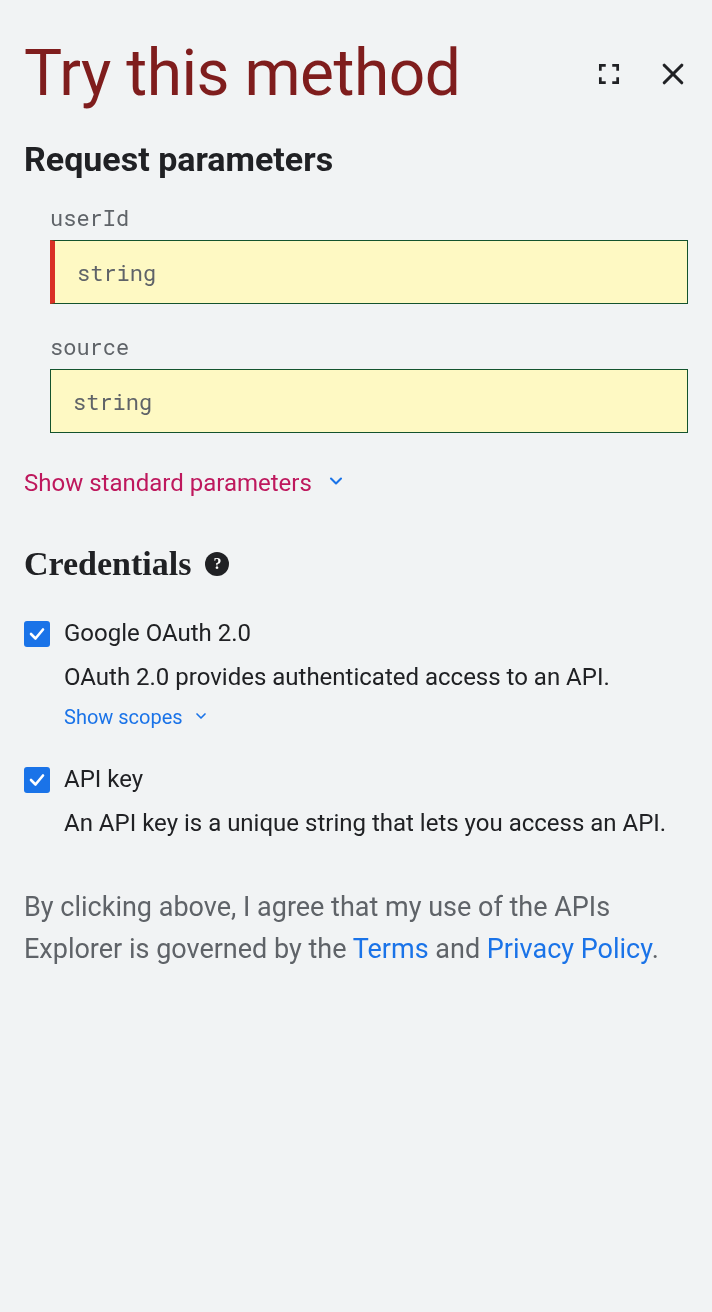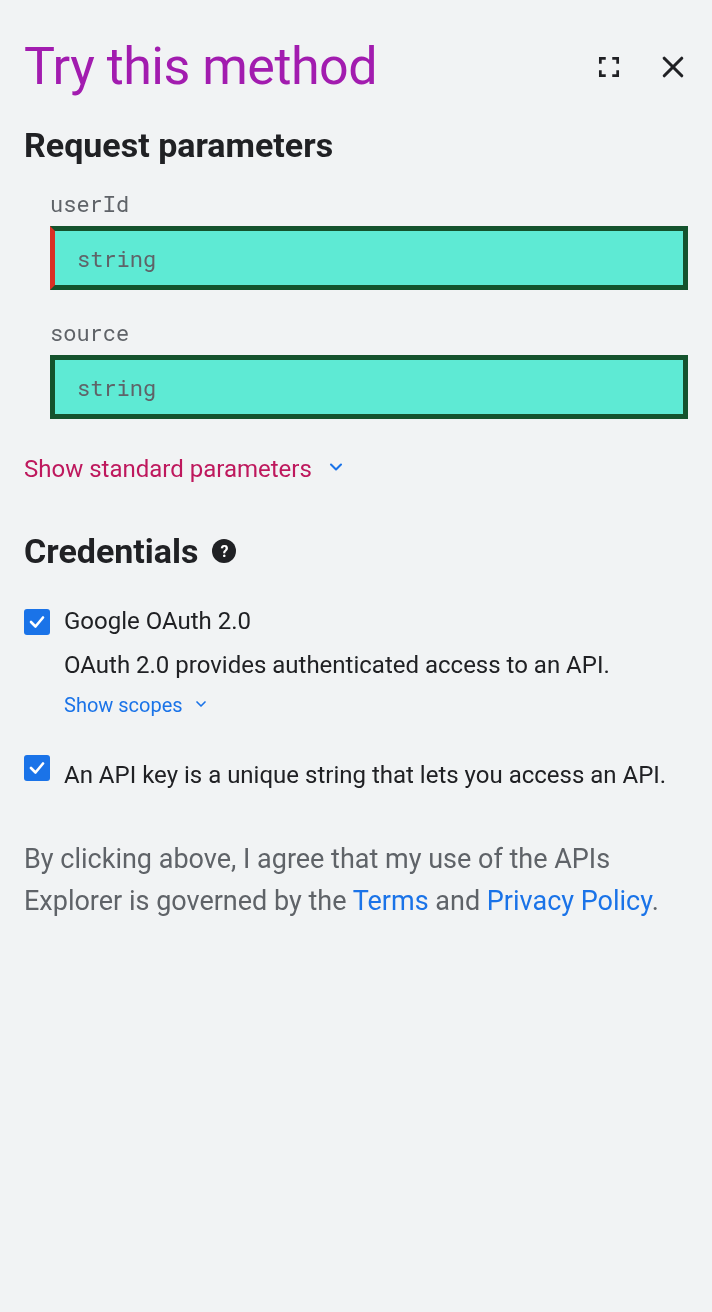--- a/index.html
+++ b/index.html
@@ -16,23 +16,23 @@
     padding: 24px 24px 24px 24px;
   }
   .header-row {
     display: flex;
     align-items: center;
     justify-content: space-between;
     margin-top: 12px;
     margin-bottom: 28px;
   }
   .title {
-    font-size: 52px;
+    font-size: 64px;
     font-weight: 400;
-    color: #a21caf;
+    color: #7f1d1d;
     letter-spacing: -0.5px;
   }
   .header-icons {
     display: flex;
     align-items: center;
     gap: 36px;
   }
   .icon-btn {
     cursor: pointer;
     display: inline-flex;
@@ -54,20 +54,21 @@
     font-size: 34px;
     font-weight: 700;
     color: #202124;
     margin-bottom: 24px;
   }
   .cred-row {
     display: flex;
     align-items: center;
     gap: 14px;
     margin-bottom: 36px;
+    font-family: Liberation Serif, serif;
   }
   .help-icon {
     width: 24px;
     height: 24px;
     border-radius: 50%;
     background: #202124;
     color: #fff;
     display: inline-flex;
     align-items: center;
     justify-content: center;
@@ -80,22 +81,22 @@
     color: #5f6368;
     margin-bottom: 8px;
   }
   .field-wrap {
     margin-bottom: 28px;
     margin-left: 26px;
   }
   .text-input {
     width: 100%;
     height: 64px;
-    background: #5eead4;
-    border: 5px solid #14532d;
+    background: #fef9c3;
+    border: 1px solid #14532d;
     font-family: "Roboto Mono", "SFMono-Regular", Consolas, "Liberation Mono", Menlo, monospace;
     font-size: 22px;
     padding: 0 22px;
     color: #202124;
     outline: none;
   }
   .text-input.required {
     border-left: 5px solid #d93025;
   }
   .text-input::placeholder {
@@ -249,20 +250,21 @@
     </div>
   </div>
 
   <div class="cred-item">
     <span class="checkbox">
       <svg width="18" height="18" viewBox="0 0 24 24" fill="none" stroke="#fff" stroke-width="3.5" stroke-linecap="round" stroke-linejoin="round">
         <polyline points="4 12 10 18 20 6"></polyline>
       </svg>
     </span>
     <div class="cred-body">
+      <div class="cred-label">API key</div>
       <div class="cred-desc">An API key is a unique string that lets you access an API.</div>
     </div>
   </div>
 
 
   <div class="disclaimer">
     <span>By clicking above, I agree that my use of the APIs Explorer is governed by the </span><a href="#">Terms</a><span> and </span><a href="#">Privacy Policy</a><span>.</span>
   </div>
 
 </div>

